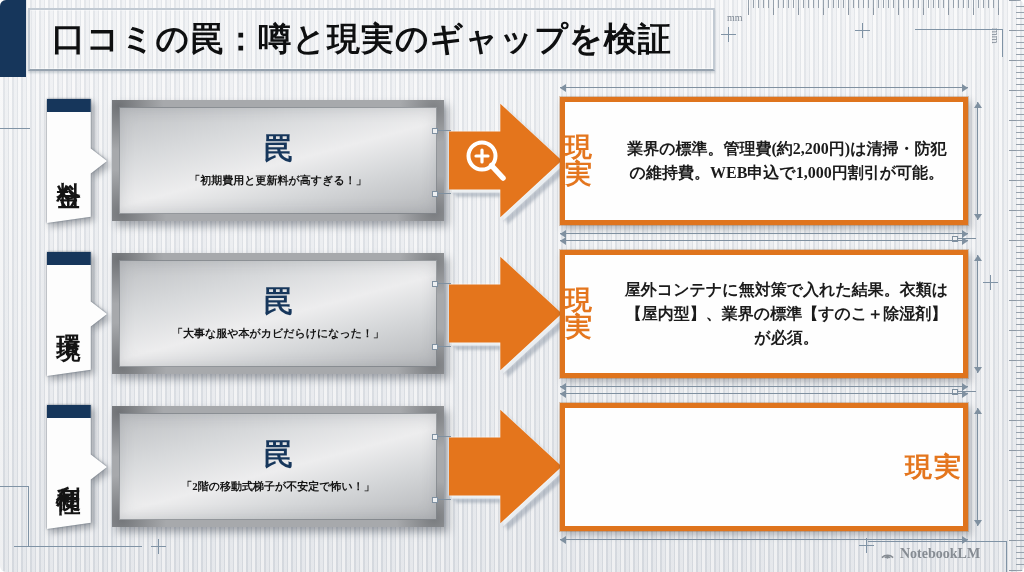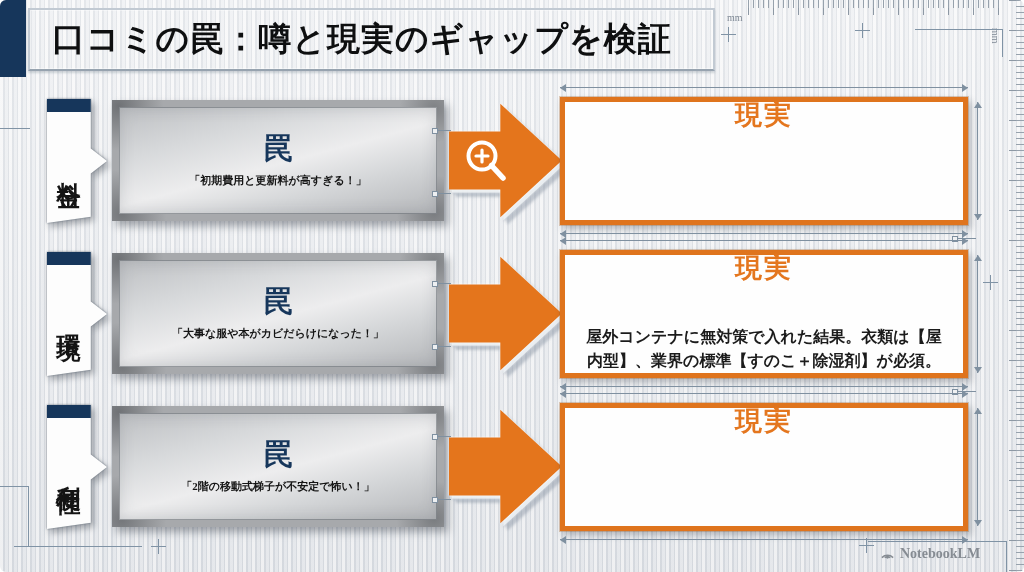--- a/index.html
+++ b/index.html
@@ -80,21 +80,21 @@
   .trap-quote{font-size:11px;font-weight:800;color:#151515;white-space:nowrap;}
   .arrow-wrap{position:absolute;left:449px;top:3px;width:114px;height:121px;
     filter:drop-shadow(0 0 1px rgba(255,255,255,.95)) drop-shadow(3px 3px 0 rgba(240,243,245,.9))
            drop-shadow(4px 4px 1px rgba(140,152,165,.55));}
   .arrow{position:absolute;inset:0;background:#e4751c;
     clip-path:polygon(0% 26%,45% 26%,45% 3%,99% 50%,45% 97%,45% 74%,0% 74%);}
   .magnifier{position:absolute;left:12px;top:36px;}
   .reality{position:absolute;left:560px;top:0;width:408px;height:128px;box-sizing:border-box;
     border:5px solid #df741d;background:#fefefe;
     box-shadow:0 0 0 1px rgba(165,95,35,.3), 3px 4px 7px rgba(45,52,63,.3);
-    display:flex;flex-direction:column;align-items:center;justify-content:space-between;gap:16px;}
+    display:flex;flex-direction:row;align-items:center;justify-content:flex-end;gap:16px;}
   .reality-heading{font-size:27px;font-weight:900;color:#e4761e;letter-spacing:2px;line-height:1;}
   .reality-text{font-size:16px;font-weight:800;color:#1b1b1b;line-height:1.5;
     text-align:center;padding:0 14px;}
   
   .watermark{position:absolute;left:880px;top:546px;display:flex;align-items:center;gap:5px;
     color:#868c93;font-size:14px;font-weight:700;}
 </style>
 </head>
 <body>
 
@@ -144,20 +144,21 @@
         <svg class="magnifier" width="50" height="52" viewBox="0 0 50 52">
           <circle cx="21" cy="20" r="13.5" fill="none" stroke="#ffffff" stroke-width="4"></circle>
           <line x1="21" y1="14" x2="21" y2="26" stroke="#ffffff" stroke-width="3.2" stroke-linecap="round"></line>
           <line x1="15" y1="20" x2="27" y2="20" stroke="#ffffff" stroke-width="3.2" stroke-linecap="round"></line>
           <line x1="30.5" y1="29.5" x2="42" y2="42" stroke="#ffffff" stroke-width="5.5" stroke-linecap="round"></line>
         </svg>
       </div>
     </div>
     <div class="reality">
       <div class="reality-heading">現実</div>
+      <div class="reality-text">業界の標準。管理費(約2,200円)は清掃・防犯の維持費。WEB申込で1,000円割引が可能。</div>
     </div>
     <div class="dim-h" style="left:560px;top:-10px;width:408px;"></div>
     <div class="dim-h" style="left:560px;top:136px;width:408px;"></div>
     <div class="dim-v" style="left:977px;top:5px;height:118px;"></div>
     <div class="bp-tick" style="left:436px;top:33px;width:15px;"></div>
     <div class="bp-tick" style="left:436px;top:96px;width:15px;"></div>
   </div>
 
   <div class="row" style="top:250px;">
     <div class="ribbon-wrap">

